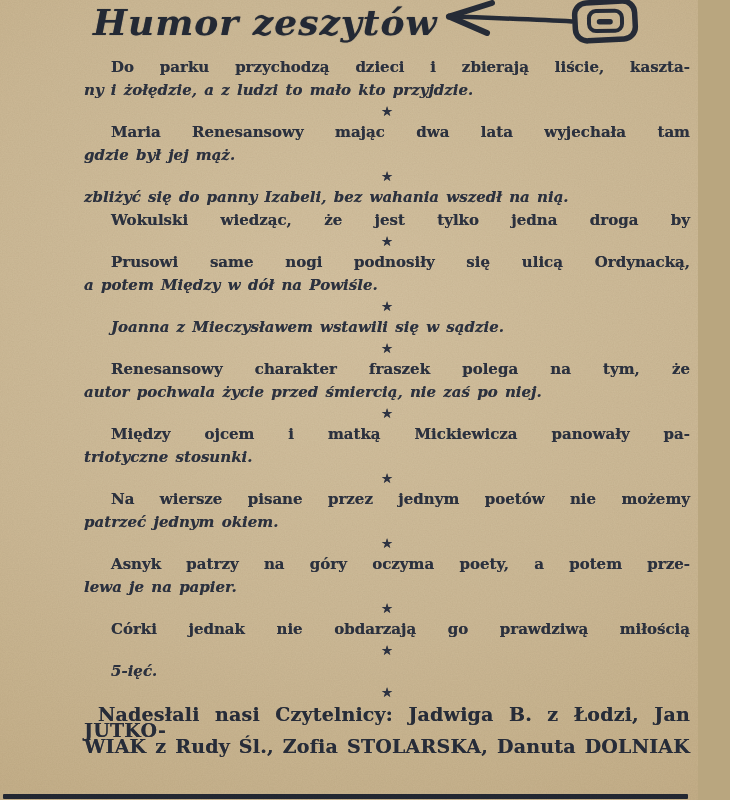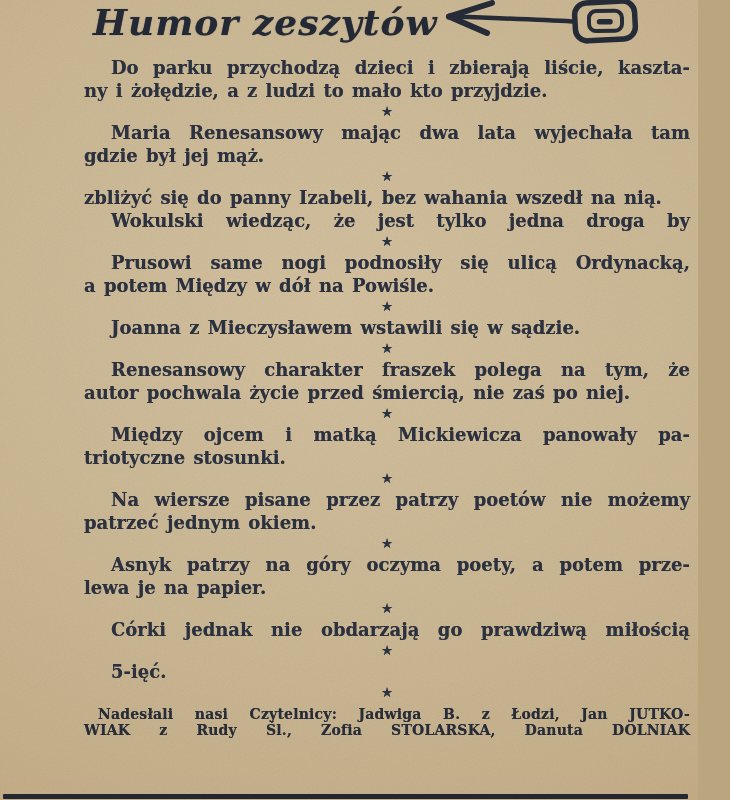--- a/index.html
+++ b/index.html
@@ -46,45 +46,45 @@
   .content {
     position: absolute;
     left: 84px; top: 56px;
     width: 606px;
     z-index: 2;
     color: #2c3240;
   }
   .line {
     font-family: "DejaVu Serif", serif;
     font-weight: 700;
-    font-size: 18px;
+    font-size: 15px;
     line-height: 23px;
     word-spacing: 2px;
     text-align: justify;
     text-align-last: justify;
     text-shadow: 0 0 0.6px rgba(36, 42, 58, 0.6);
     white-space: nowrap; 
   }
   .line.first { text-indent: 27px; }
-  .line.last  { text-align: left; text-align-last: left; }
+  .line.last  { text-align: left; text-align-last: left; font-style: italic; }
   .line { white-space: normal; } 
   .starrow {
     height: 15px;
     line-height: 14px;
     margin: 2px 0;
     text-align: center;
     font-size: 13.5px;
     color: #2e3444;
     text-shadow: 0 0 0.5px rgba(36, 42, 58, 0.7);
   }
   .credits { margin-top: 7px; color: #272d3a; }
   .credits .cline {
     font-family: "DejaVu Serif", serif;
     font-weight: 700;
-    font-size: 14px;
+    font-size: 19px;
     line-height: 15.8px;
     letter-spacing: 0.2px;
     word-spacing: 2px;
     text-align: justify;
     text-align-last: justify;
     text-shadow: 0 0 0.5px rgba(30, 36, 52, 0.65);
   }
   .credits .cline.first { text-indent: 14px; }
   .bottom-rule {
     position: absolute;
@@ -152,21 +152,21 @@
     </div>
     <div class="starrow"><span>★</span></div>
 
     <div class="entry">
       <div class="line first">Między ojcem i matką Mickiewicza panowały pa-</div>
       <div class="line last">triotyczne stosunki.</div>
     </div>
     <div class="starrow"><span>★</span></div>
 
     <div class="entry">
-      <div class="line first">Na wiersze pisane przez patrzy poetów nie możemy</div>
+      <div class="line first">Na wiersze pisane przez jednym poetów nie możemy</div>
       <div class="line last">patrzeć jednym okiem.</div>
     </div>
     <div class="starrow"><span>★</span></div>
 
     <div class="entry">
       <div class="line first">Asnyk patrzy na góry oczyma poety, a potem prze-</div>
       <div class="line last">lewa je na papier.</div>
     </div>
     <div class="starrow"><span>★</span></div>
 

